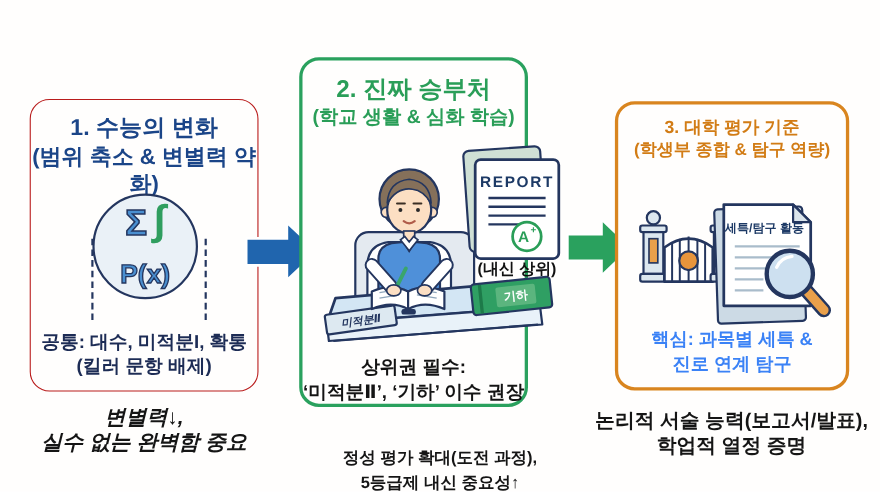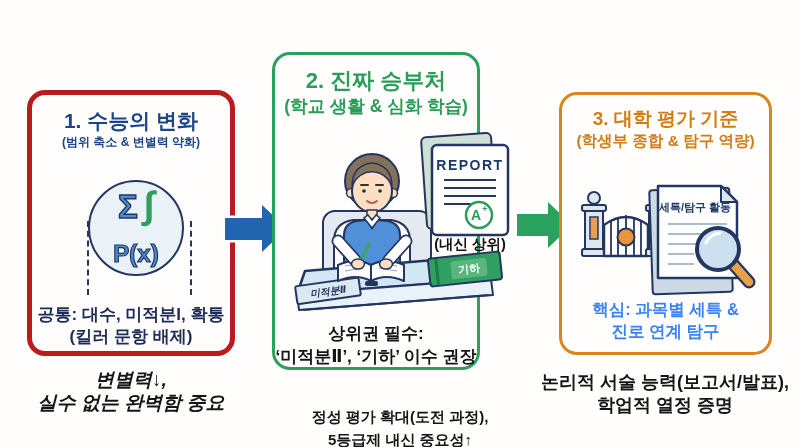--- a/index.html
+++ b/index.html
@@ -5,33 +5,33 @@
   * { margin:0; padding:0; box-sizing:border-box; }
   html,body { background:#ffffff; }
   .canvas {
     position:relative; width:800px; height:447px; overflow:hidden;
     background:#fffefd;
     font-family:"Liberation Sans","DejaVu Sans",sans-serif;
   }
   .panel {
     position:absolute; background:#fffefd; border-radius:18px;
   }
-  .panel.p1 { left:27px; top:90px; width:208px; height:266px; border:5px solid #b91c1c; }
+  .panel.p1 { left:27px; top:90px; width:208px; height:266px; border:1px solid #b91c1c; }
   .panel.p2 { left:272px; top:52px; width:208px; height:318px; border:3px solid #2aa15e; }
   .panel.p3 { left:559px; top:92px; width:213px; height:263px; border:3px solid #d9851f; }
 
   .panel-head { text-align:center; font-weight:800; line-height:1.28; }
   .p1 .panel-head { padding-top:13px; color:#1b4588; }
   .p1 .panel-title { font-size:21px; }
-  .p1 .panel-sub { font-size:12px; }
+  .p1 .panel-sub { font-size:20px; }
   .p2 .panel-head { padding-top:12px; color:#2a9e58; }
   .p2 .panel-title { font-size:22px; }
   .p2 .panel-sub { font-size:17.5px; }
   .p3 .panel-head { padding-top:12px; color:#d27c15; }
-  .p3 .panel-title { font-size:19px; }
+  .p3 .panel-title { font-size:16px; }
   .p3 .panel-sub { font-size:15.5px; }
 
   .body-text { position:absolute; left:0; right:0; text-align:center; font-weight:800; }
   .p1 .body-text { top:209px; color:#1d2c55; font-size:17px; line-height:22px; }
   .p1 .body-text .small { font-size:17px; }
   .p2 .body-text { top:267px; color:#141414; font-size:17px; line-height:23px;text-align:center; }
   .p3 .body-text { top:203px; color:#3b82f6; font-size:16.5px; line-height:22px; }
 
   .caption { position:absolute; text-align:center; font-weight:800; color:#151515; white-space:nowrap; }
   .cap1 { left:1px;   width:260px; top:368px; font-size:19px; line-height:23px;font-style:italic; }

